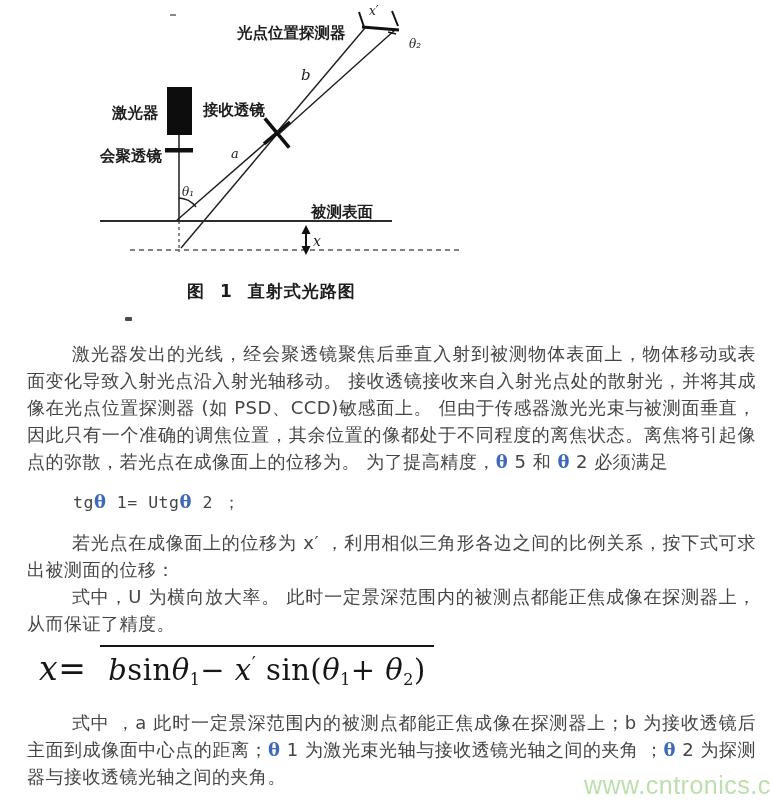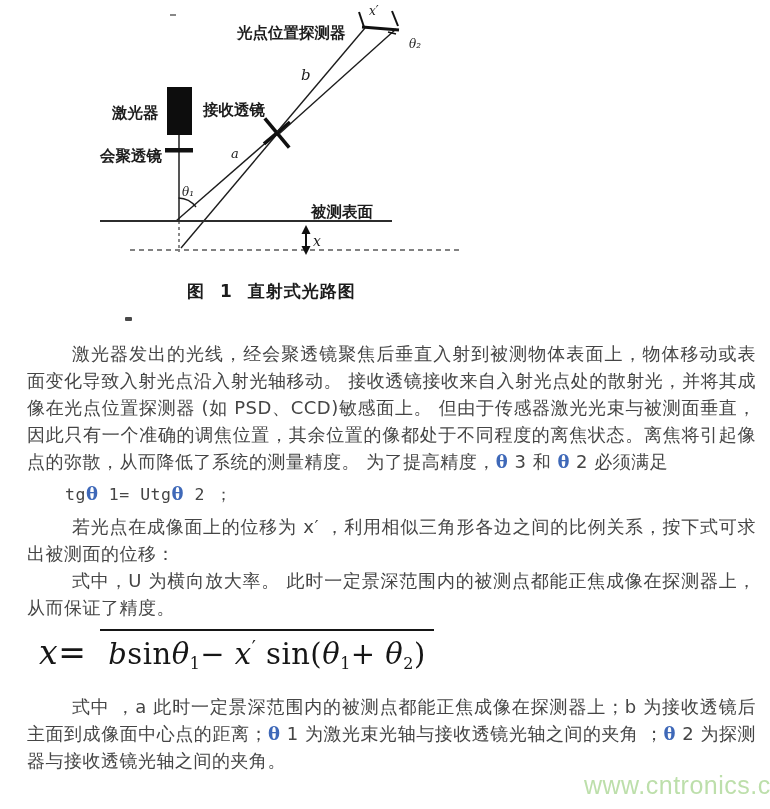--- a/index.html
+++ b/index.html
@@ -37,21 +37,21 @@
     position:absolute;left:125px;top:317px;
     width:7px;height:4px;background:#4a4a4a;border-radius:1px;
   }
   
   .body-text{
     position:absolute;left:27px;top:340px;width:729px;
     font-size:18px;line-height:27px;letter-spacing:0.5px;
     color:var(--body-text);text-align:justify;
   }
   .para{margin:0;text-indent:45px;}
-  .eq-line{margin:5px;padding-left:33px;text-indent:0;}
+  .eq-line{margin:13px;padding-left:33px;text-indent:0;}
   .seg-theta{color:var(--theta-blue);font-family:"DejaVu Serif","Liberation Serif",serif;font-weight:600;}
   .seg-mono{font-family:"DejaVu Sans Mono","Liberation Mono",monospace;font-size:16.5px;}
   
   .formula-row{
     display:flex;align-items:center;
     margin:8px 0 16px 12px;
     font-family:"DejaVu Serif","Liberation Serif",serif;
     color:var(--formula-ink);
   }
   .formula-lhs{font-size:33px;margin-right:14px;font-style:italic;}
@@ -122,21 +122,21 @@
     <line x1="306" y1="231" x2="306" y2="249" stroke="#111" stroke-width="2"></line>
     <polygon points="301.5,234 310.5,234 306,225" fill="#111"></polygon>
     <polygon points="301.5,246 310.5,246 306,255" fill="#111"></polygon>
     <text class="diag-math" x="313" y="246" font-size="14">x</text>
   </svg>
 
   <div class="figure-caption">图 1 直射式光路图</div>
   <div class="stray-mark"></div>
 
   <div class="body-text">
-    <p class="para"><span>激光器发出的光线，经会聚透镜聚焦后垂直入射到被测物体表面上，物体移动或表面变化导致入射光点沿入射光轴移动。 接收透镜接收来自入射光点处的散射光，并将其成像在光点位置探测器 (如 PSD、CCD)敏感面上。 但由于传感器激光光束与被测面垂直，因此只有一个准确的调焦位置，其余位置的像都处于不同程度的离焦状态。离焦将引起像点的弥散，从而降低了系统的测量精度。 为了提高精度，</span><span class="seg-theta">θ</span><span> 3 和 </span><span class="seg-theta">θ</span><span> 2 必须满足</span></p>
+    <p class="para"><span>激光器发出的光线，经会聚透镜聚焦后垂直入射到被测物体表面上，物体移动或表面变化导致入射光点沿入射光轴移动。 接收透镜接收来自入射光点处的散射光，并将其成像在光点位置探测器 (如 PSD、CCD)敏感面上。 但由于传感器激光光束与被测面垂直，因此只有一个准确的调焦位置，其余位置的像都处于不同程度的离焦状态。离焦将引起像点的弥散，若光点在成像面上的位移为。 为了提高精度，</span><span class="seg-theta">θ</span><span> 5 和 </span><span class="seg-theta">θ</span><span> 2 必须满足</span></p>
     <p class="eq-line"><span class="seg-mono">tg</span><span class="seg-theta">θ</span><span class="seg-mono"> 1= Utg</span><span class="seg-theta">θ</span><span class="seg-mono"> 2 ；</span></p>
     <p class="para"><span>若光点在成像面上的位移为 x′ ，利用相似三角形各边之间的比例关系，按下式可求出被测面的位移：</span></p>
     <p class="para"><span>式中，U 为横向放大率。 此时一定景深范围内的被测点都能正焦成像在探测器上，从而保证了精度。</span></p>
 
     <div class="formula-row">
       <span class="formula-lhs"><span class="seg-it">x</span><span class="seg-rm">=</span></span>
       <span class="fraction">
         <div class="den"><span class="seg-it">b</span><span class="seg-rm">sin</span><span class="seg-it">θ</span><span class="seg-sub">1</span><span class="seg-rm">− </span><span class="seg-it">x</span><span class="seg-prime">′</span><span class="seg-rm"> sin(</span><span class="seg-it">θ</span><span class="seg-sub">1</span><span class="seg-rm">+ </span><span class="seg-it">θ</span><span class="seg-sub">2</span><span class="seg-rm">)</span></div>
       </span>
     </div>

